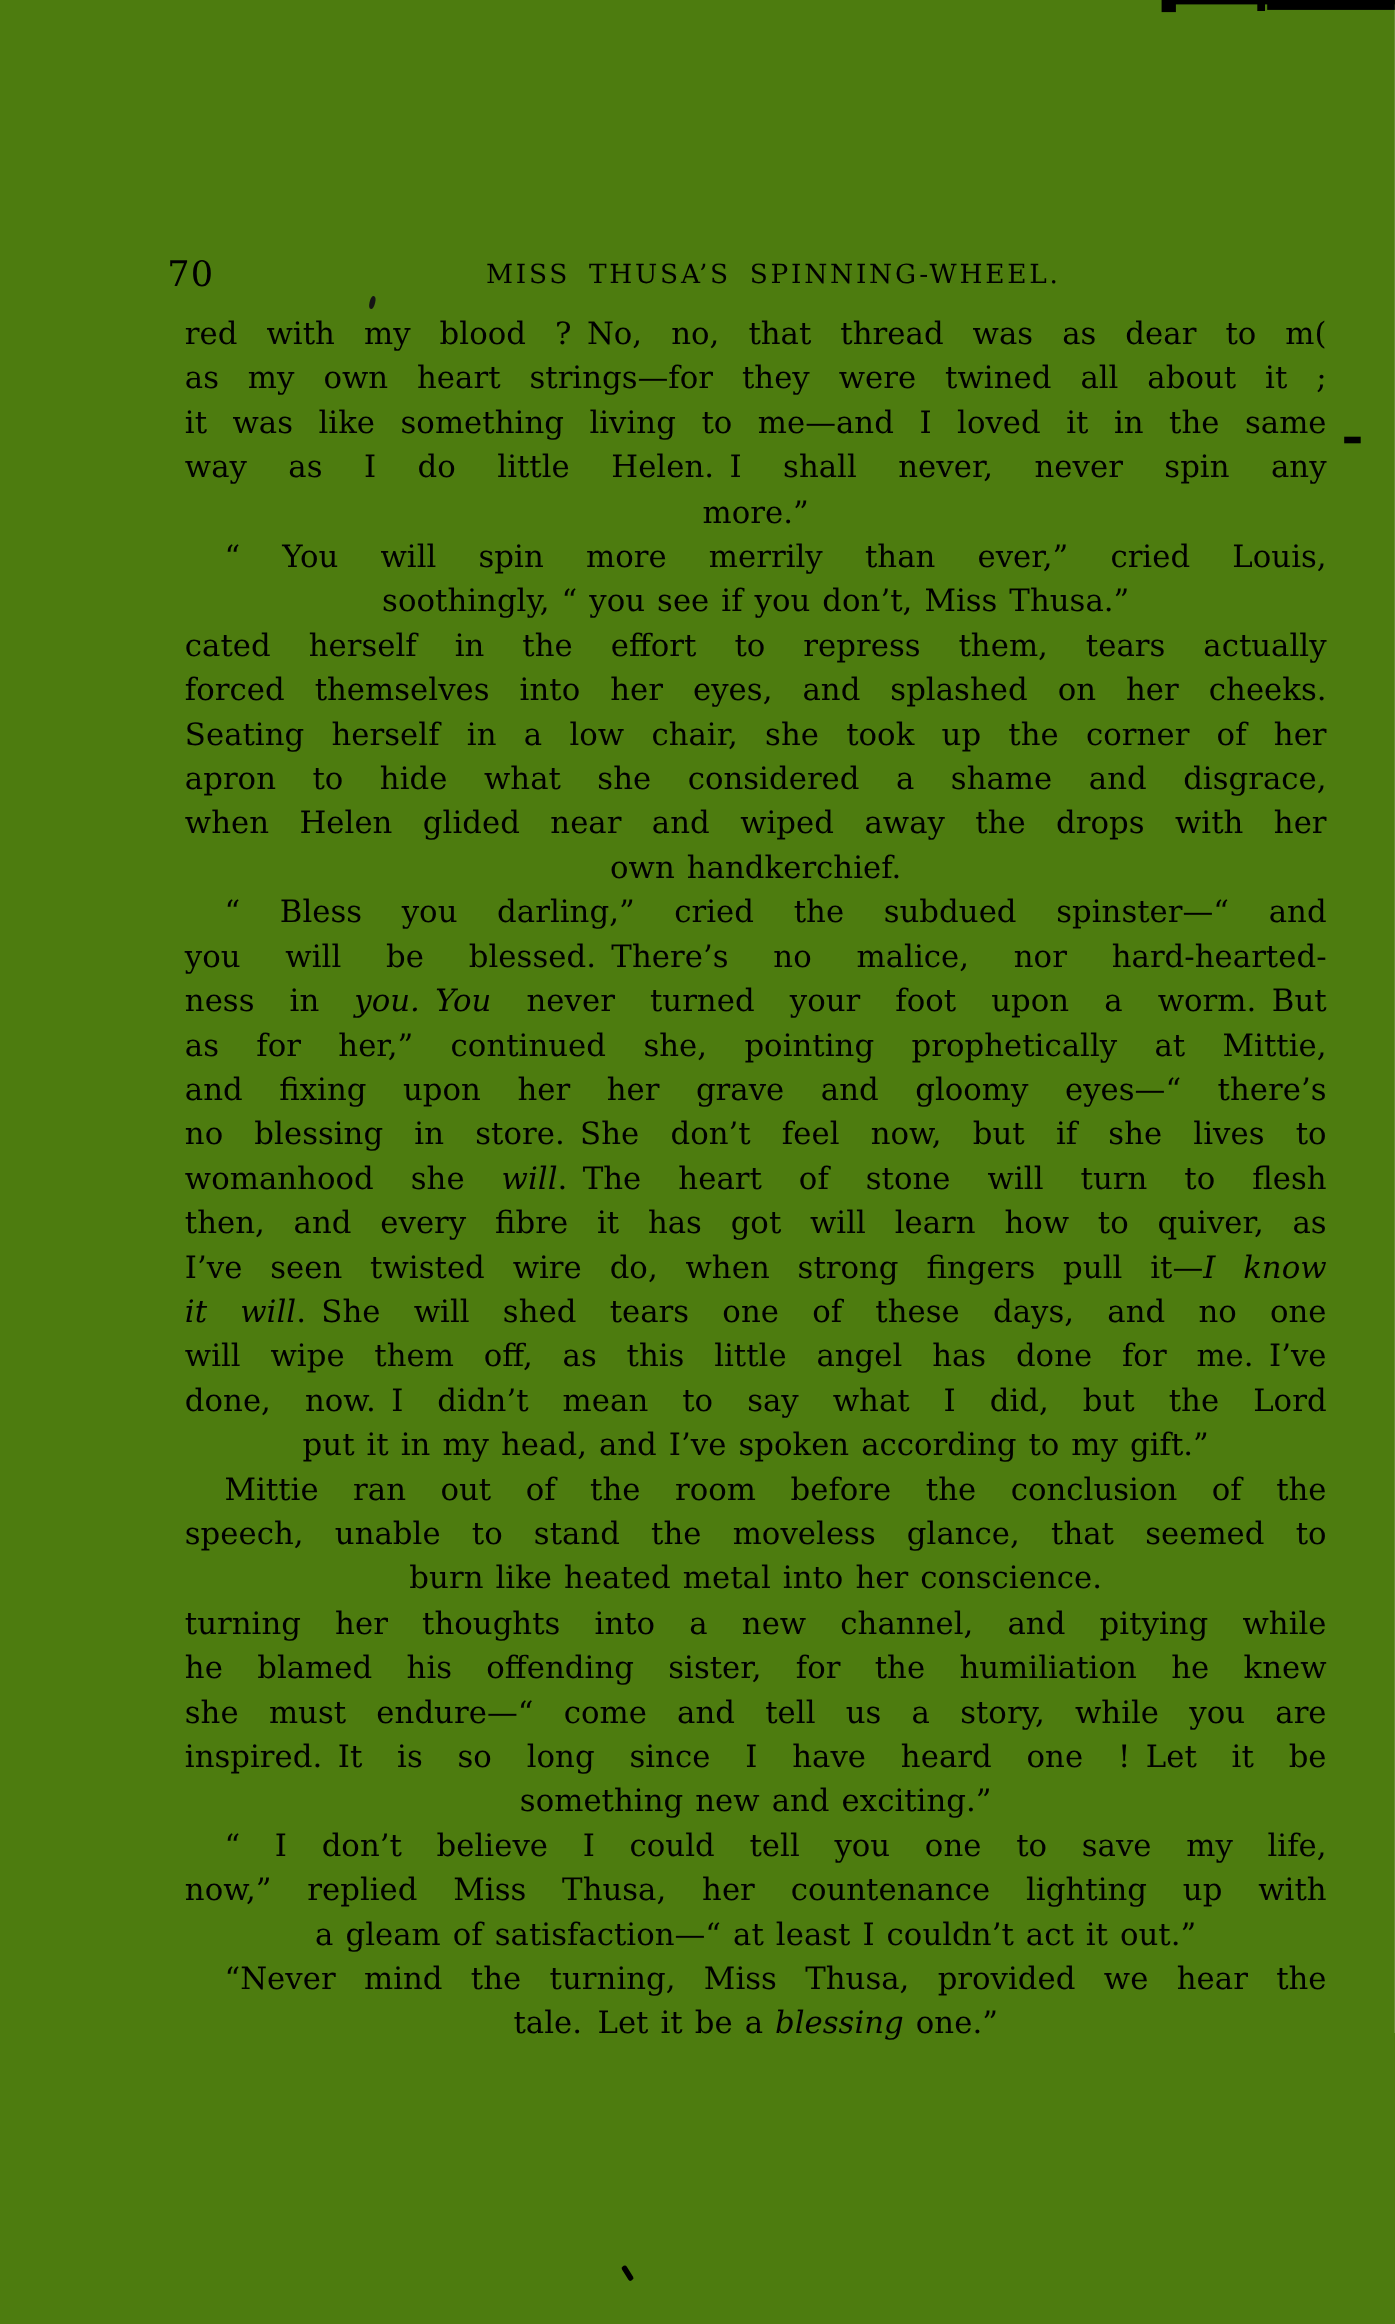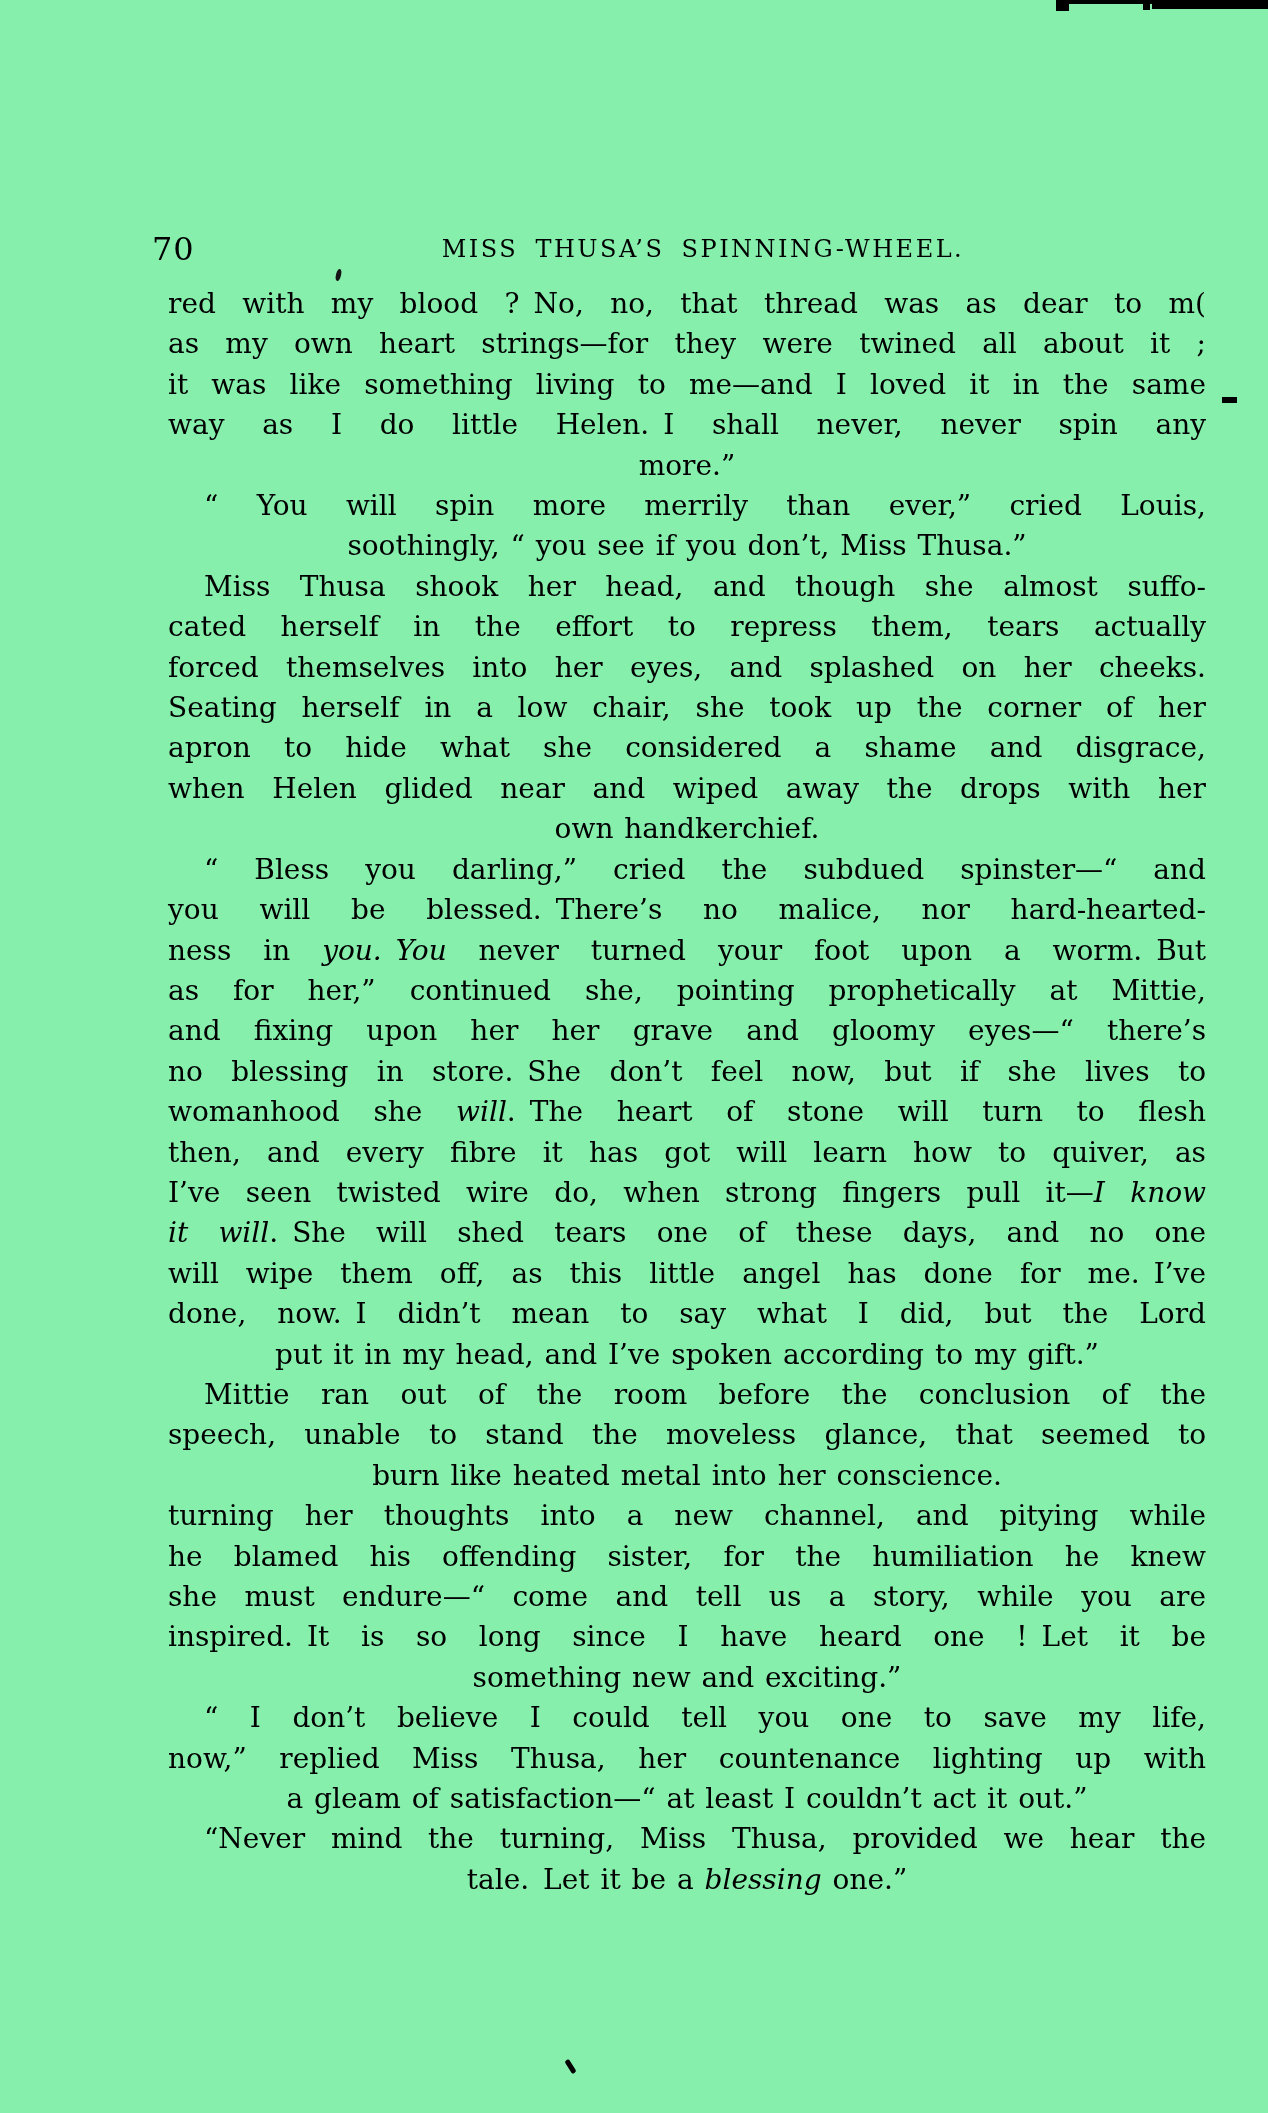--- a/index.html
+++ b/index.html
@@ -4,21 +4,21 @@
 <style>
   html, body { margin: 0; padding: 0; }
   body {
     width: 1268px; height: 2113px;
     background: #ffffff;
     font-family: "DejaVu Serif", "Liberation Serif", serif;
     color: #000;
     position: relative;
     overflow: hidden;
   }
-  .page { position: absolute; inset: 0; background: #86efac; }
+  .page { position: absolute; inset: 0; background: #4d7c0f; }
 
   
   .header { position: absolute; left: 152px; top: 228px; width: 1038px; height: 44px; }
   .pagenum { position: absolute; left: 0; top: 2px; font-size: 32px; letter-spacing: 1px; }
   .title {
     position: absolute; left: 50%; top: 7px; margin-left: 32px;
     transform: translateX(-50%);
     font-size: 24px; letter-spacing: 2.5px; word-spacing: 7px;
     white-space: nowrap;
   }
@@ -64,21 +64,20 @@
   <div class="artifact smudge"></div>
 
   <div class="text-block">
       <div class="line just"><span>red with my blood ? No, no, that thread was as dear to m(</span></div>
       <div class="line just"><span>as my own heart strings—for they were twined all about it ;</span></div>
       <div class="line just"><span>it was like something living to me—and I loved it in the same</span></div>
       <div class="line just"><span>way as I do little Helen. I shall never, never spin any</span></div>
       <div class="line left"><span>more.”</span></div>
       <div class="line just ind"><span>“ You will spin more merrily than ever,” cried Louis,</span></div>
       <div class="line left"><span>soothingly, “ you see if you don’t, Miss Thusa.”</span></div>
-      <div class="line just ind"><span>Miss Thusa shook her head, and though she almost suffo-</span></div>
       <div class="line just"><span>cated herself in the effort to repress them, tears actually</span></div>
       <div class="line just"><span>forced themselves into her eyes, and splashed on her cheeks.</span></div>
       <div class="line just"><span>Seating herself in a low chair, she took up the corner of her</span></div>
       <div class="line just"><span>apron to hide what she considered a shame and disgrace,</span></div>
       <div class="line just"><span>when Helen glided near and wiped away the drops with her</span></div>
       <div class="line left"><span>own handkerchief.</span></div>
       <div class="line just ind"><span>“ Bless you darling,” cried the subdued spinster—“ and</span></div>
       <div class="line just"><span>you will be blessed. There’s no malice, nor hard-hearted-</span></div>
       <div class="line just"><span>ness in </span><span class="it">you.</span><span> </span><span class="it">You</span><span> never turned your foot upon a worm. But</span></div>
       <div class="line just"><span>as for her,” continued she, pointing prophetically at Mittie,</span></div>

